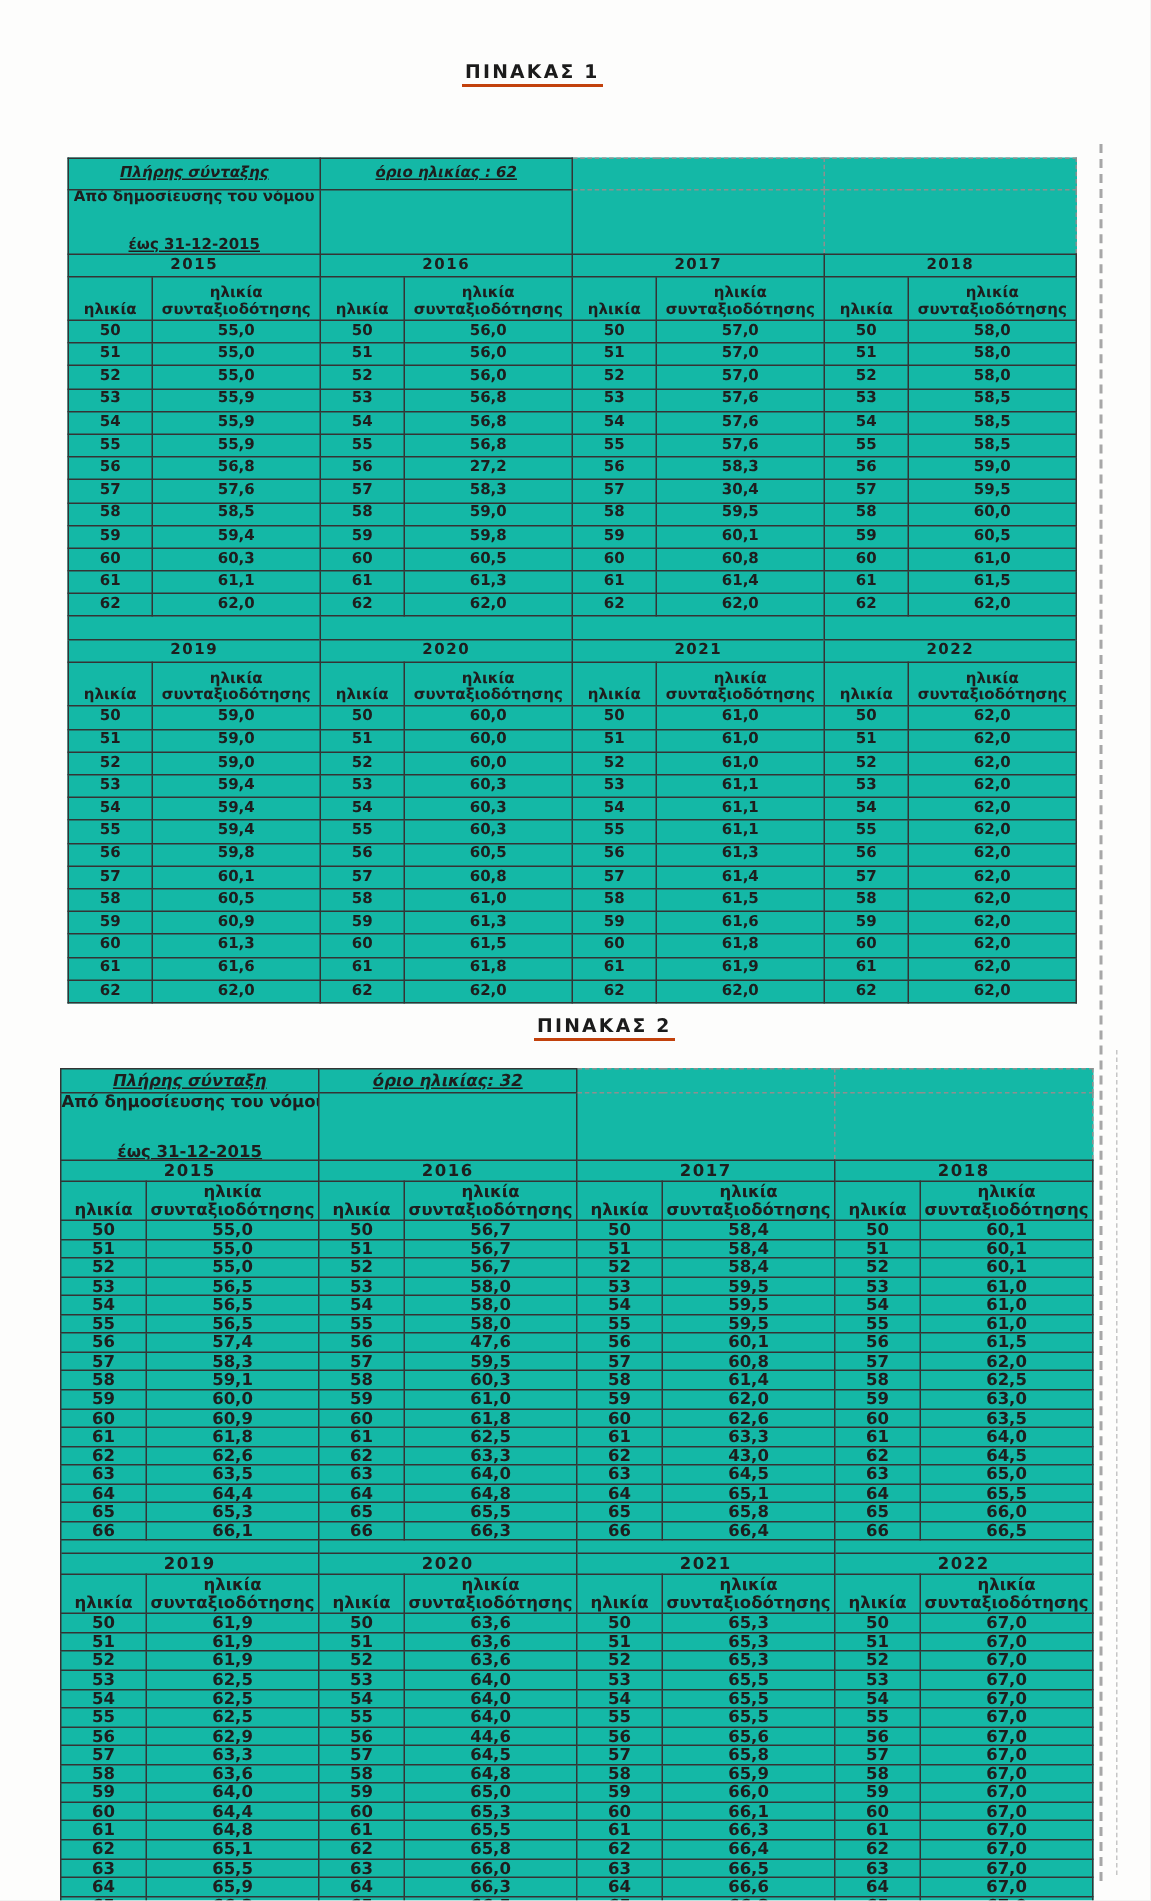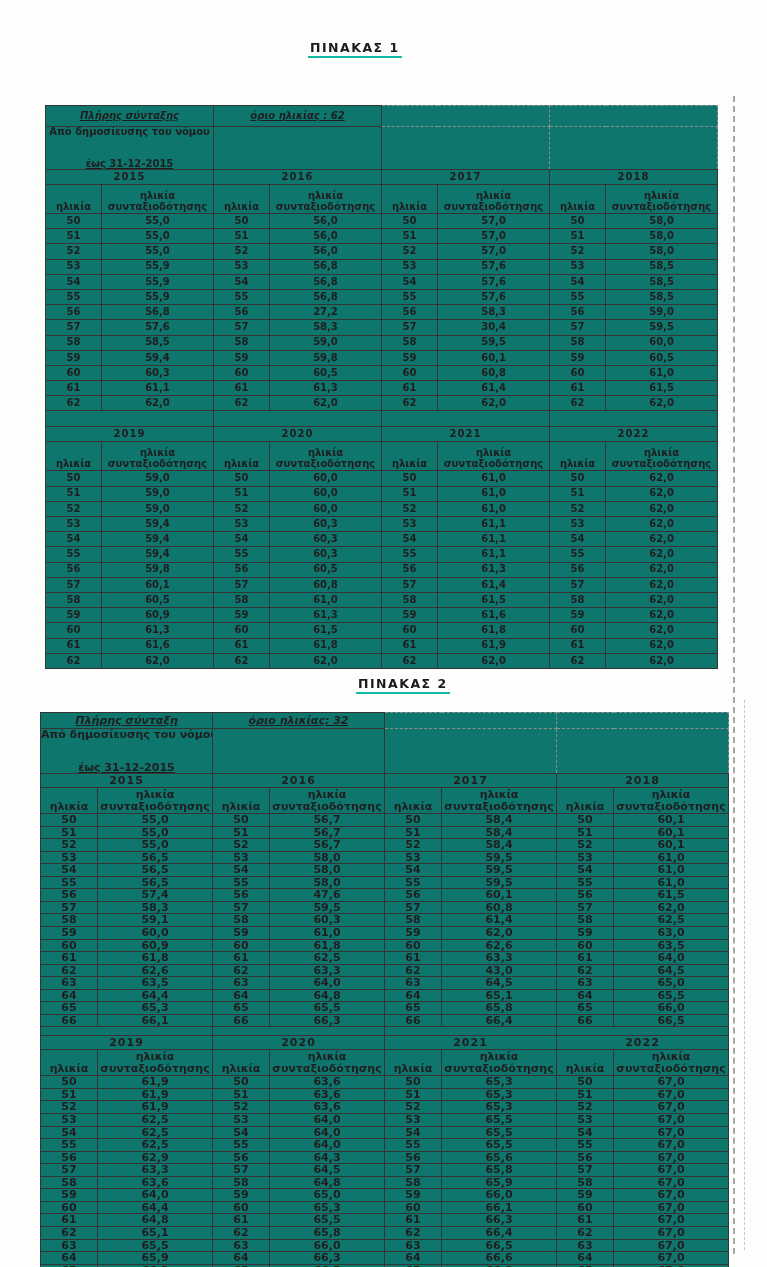--- a/index.html
+++ b/index.html
@@ -3,23 +3,23 @@
 <meta charset="utf-8">
 <style>
   html,body{margin:0;padding:0;background:#e8e8e8;}
   .page{
     position:relative;width:767px;height:1267px;background:#fdfdfc;
     font-family:"DejaVu Sans",sans-serif;color:#222;overflow:hidden;
     margin:0 auto;
   }
   .tbl-title{
     position:absolute;font-weight:bold;font-size:12.5px;letter-spacing:1.5px;
-    border-bottom:2px solid #14b8a6;padding:0 2px 1px 2px;color:#1b1b1b;
+    border-bottom:2px solid #c2410c;padding:0 2px 1px 2px;color:#1b1b1b;
   }
-  table{border-collapse:collapse;table-layout:fixed;position:absolute;background:#0f766e;}
+  table{border-collapse:collapse;table-layout:fixed;position:absolute;background:#14b8a6;}
   td{
     border:1px solid #343434;text-align:center;vertical-align:middle;
     font-weight:bold;padding:0;overflow:hidden;white-space:nowrap;line-height:1.05;
     color:#1e1e1e;
   }
   .t1{left:45px;top:105px;width:672px;font-size:10px;}
   .t2{left:40px;top:712px;width:688px;font-size:11px;}
   .t1 tr.rA    td{height:20px;}
   .t1 tr.rB    td{height:30px;}
   .t1 tr.rYear td{height:14px;}
@@ -724,21 +724,21 @@
           <td>64,0</td>
           <td>55</td>
           <td>65,5</td>
           <td>55</td>
           <td>67,0</td>
         </tr>
         <tr class="rData">
           <td>56</td>
           <td>62,9</td>
           <td>56</td>
-          <td>64,3</td>
+          <td>44,6</td>
           <td>56</td>
           <td>65,6</td>
           <td>56</td>
           <td>67,0</td>
         </tr>
         <tr class="rData">
           <td>57</td>
           <td>63,3</td>
           <td>57</td>
           <td>64,5</td>

